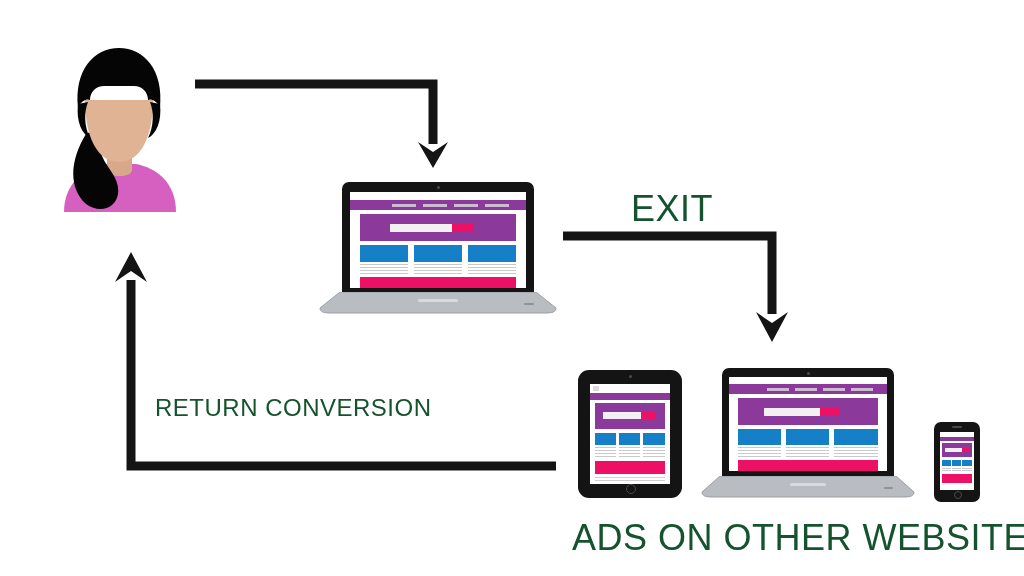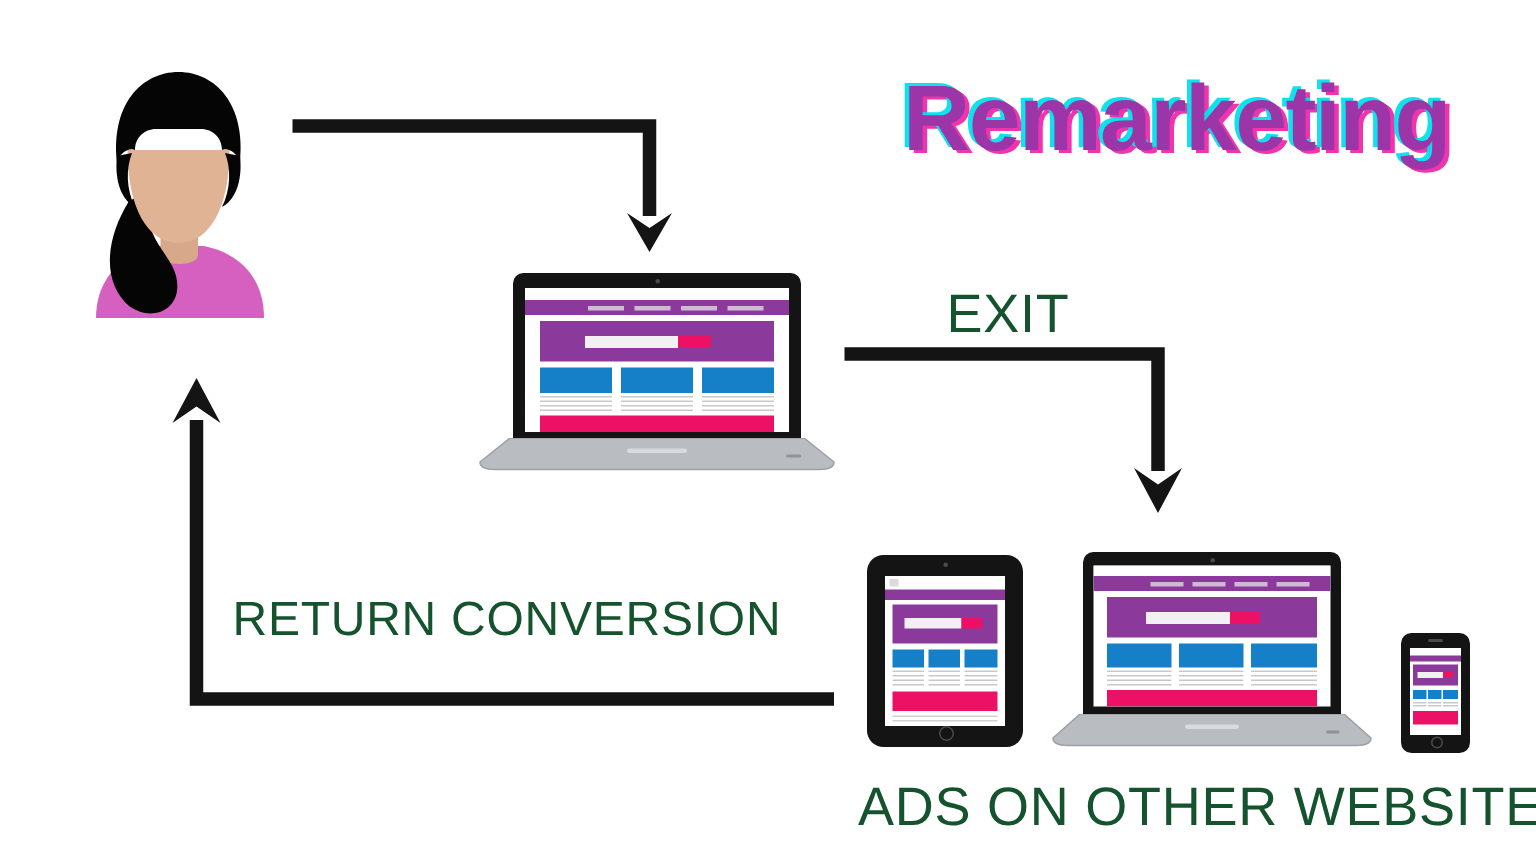--- a/index.html
+++ b/index.html
@@ -23,21 +23,21 @@
   }
 
   
   .lbl{
     position:absolute;
     color:#14532d;
     font-weight:400;
     white-space:nowrap;
   }
   #label-exit{left:631px;top:188px;font-size:36px;letter-spacing:.5px;}
-  #label-return{left:155px;top:394px;font-size:32px;letter-spacing:.5px;}
+  #label-return{left:155px;top:394px;font-size:24px;letter-spacing:.5px;}
   #label-ads{left:572px;top:517px;font-size:36px;letter-spacing:.5px;}
 
   
   #avatar{position:absolute;left:52px;top:42px;width:135px;height:170px;}
 
   
   .arrow-svg{position:absolute;overflow:visible;}
 
   
   .device{position:absolute;}
@@ -52,21 +52,20 @@
   .pg-line{position:absolute;background:#c9c9c9;}
   .pg-footer{position:absolute;background:#EC1164;}
   .pg-botline{position:absolute;background:#d0d0d0;}
   .pg-dot{position:absolute;background:#ddd9de;}
 </style>
 </head>
 <body>
 
 <div id="stage">
 
-  <div id="title">Remarketing</div>
 
   <div id="avatar">
     <svg width="135" height="170" viewBox="0 0 135 170" xmlns="http://www.w3.org/2000/svg">
 
       <path d="M12 170 C12 140 34 126 52 122 L84 122 C104 126 124 140 124 170 Z" fill="#D660C0"></path>
 
       <path d="M55 100 L55 128 C55 136 80 136 80 128 L80 100 Z" fill="#D7A88A"></path>
 
       <path d="M34 92 C18 118 16 146 34 162 C48 172 64 166 66 152 C68 136 56 128 50 114 C46 104 44 96 42 88 Z" fill="#050505"></path>
 

